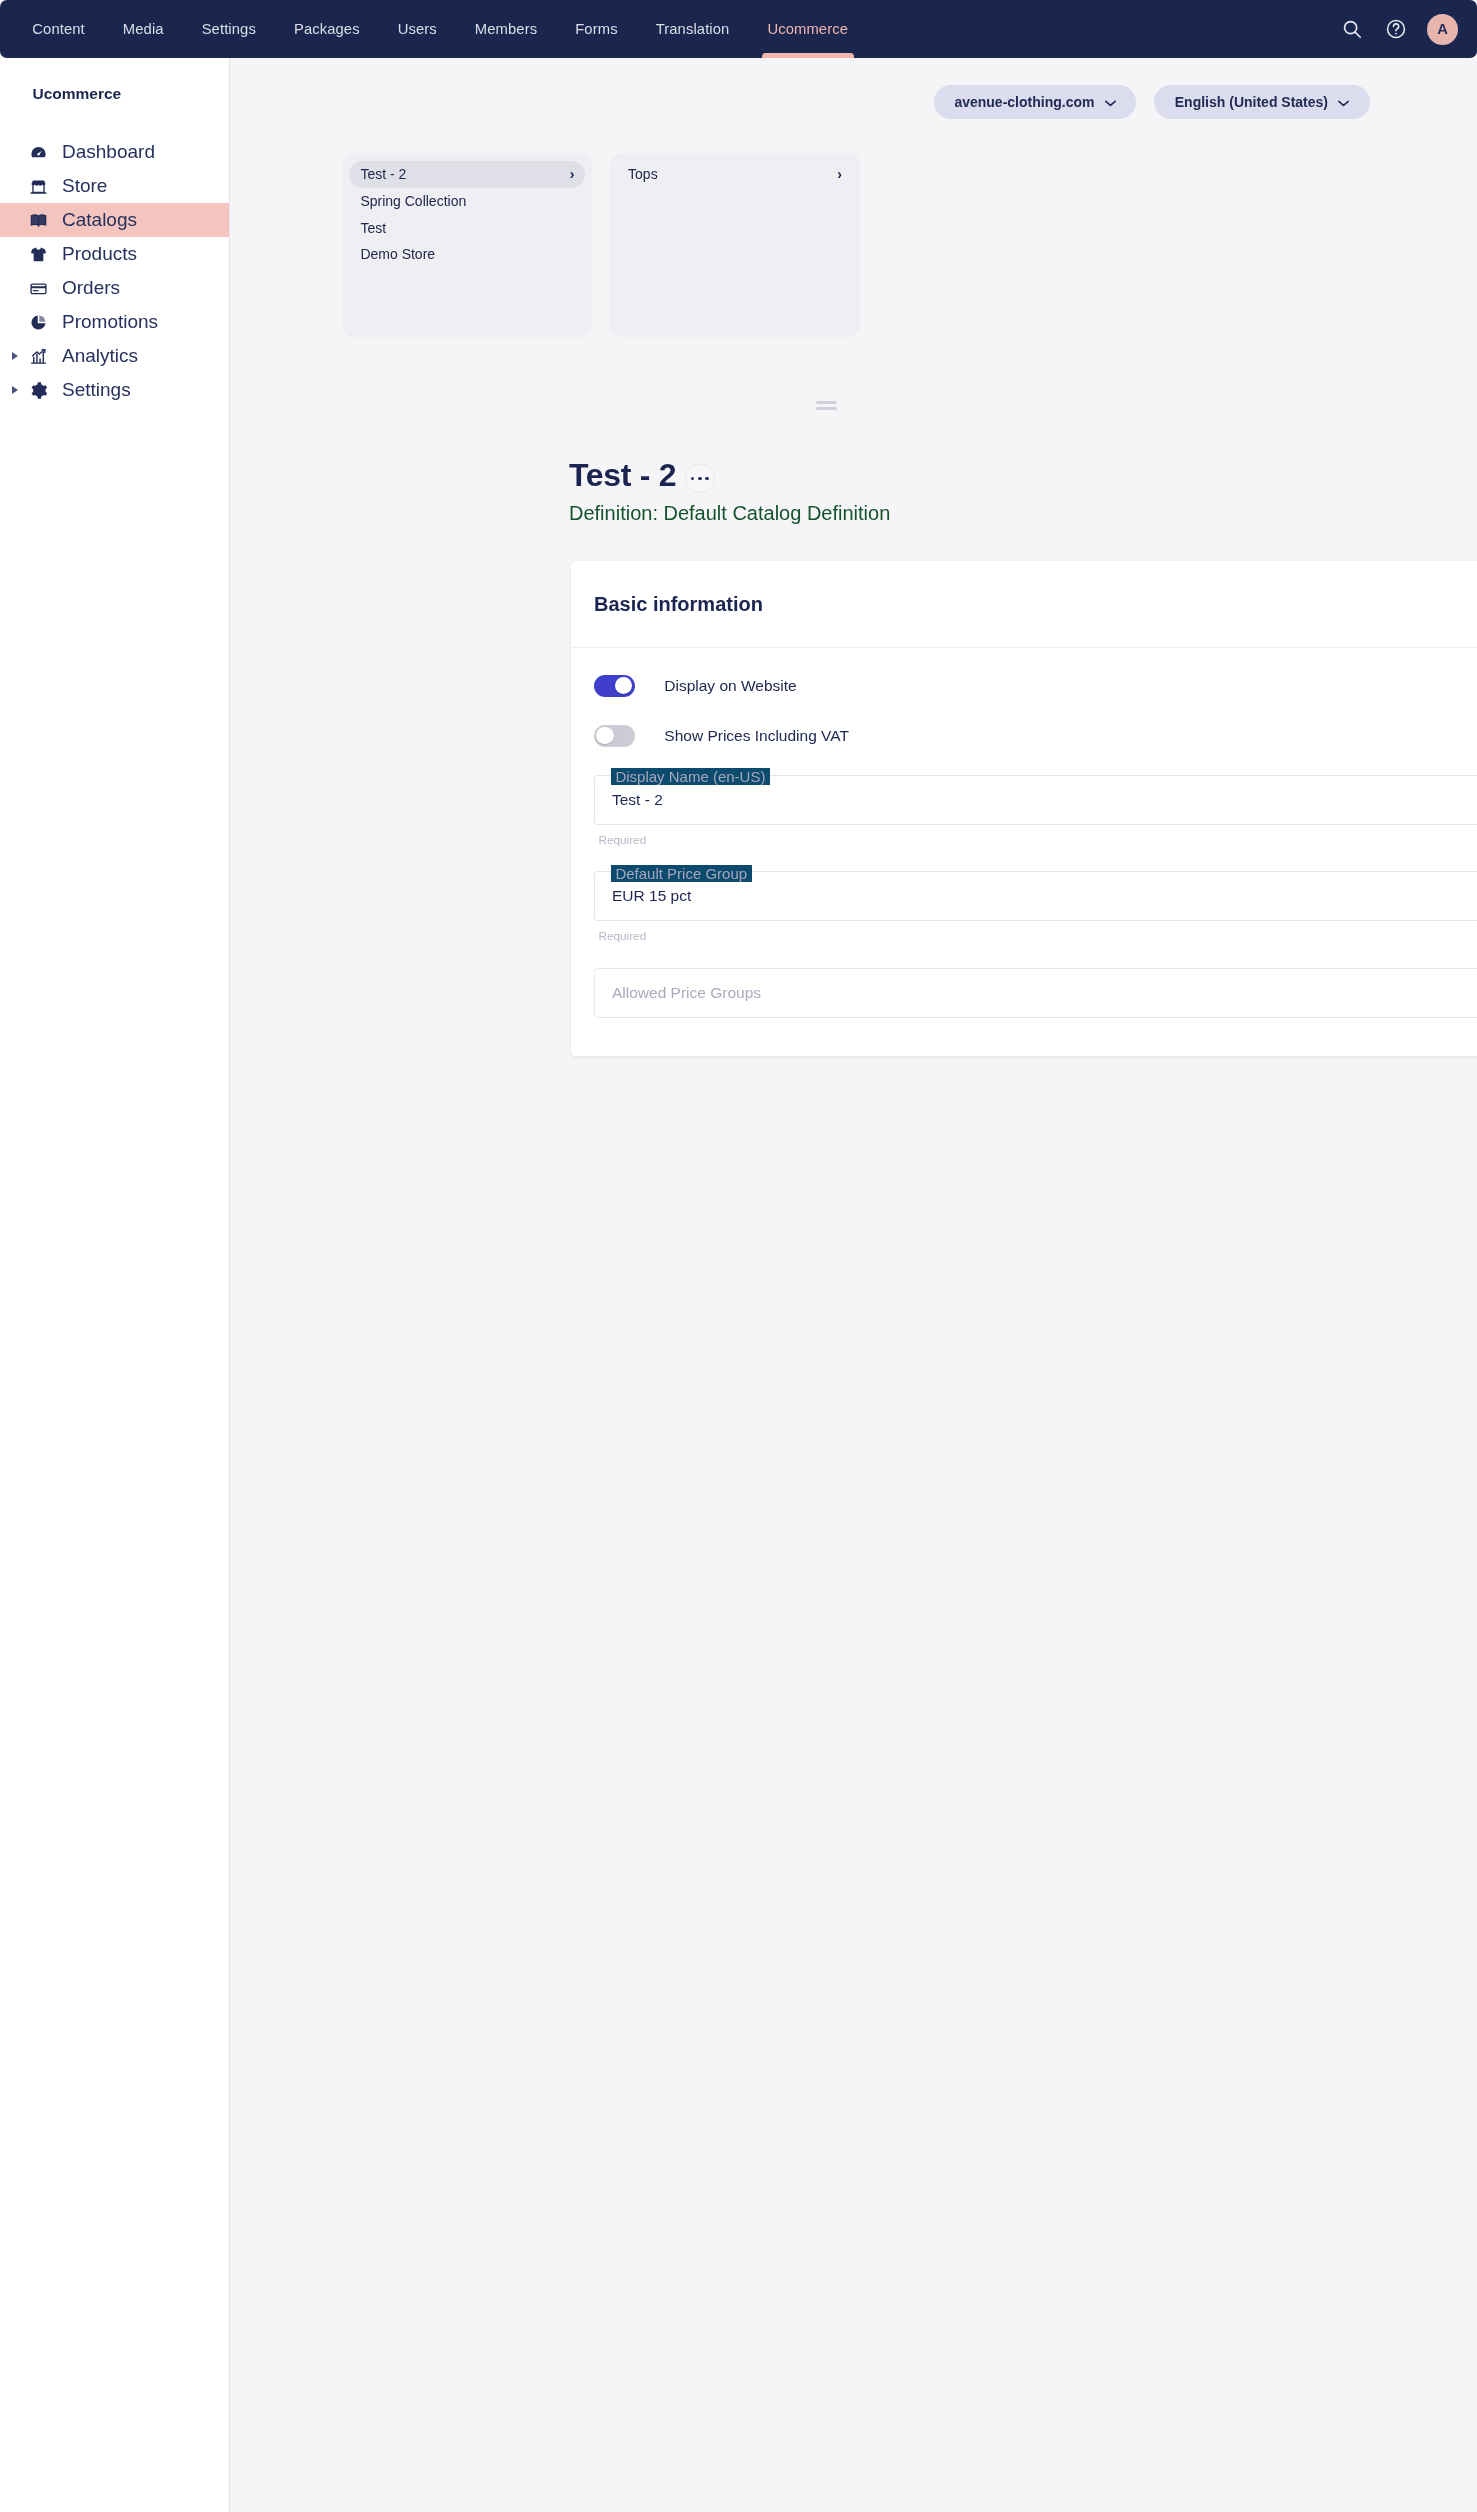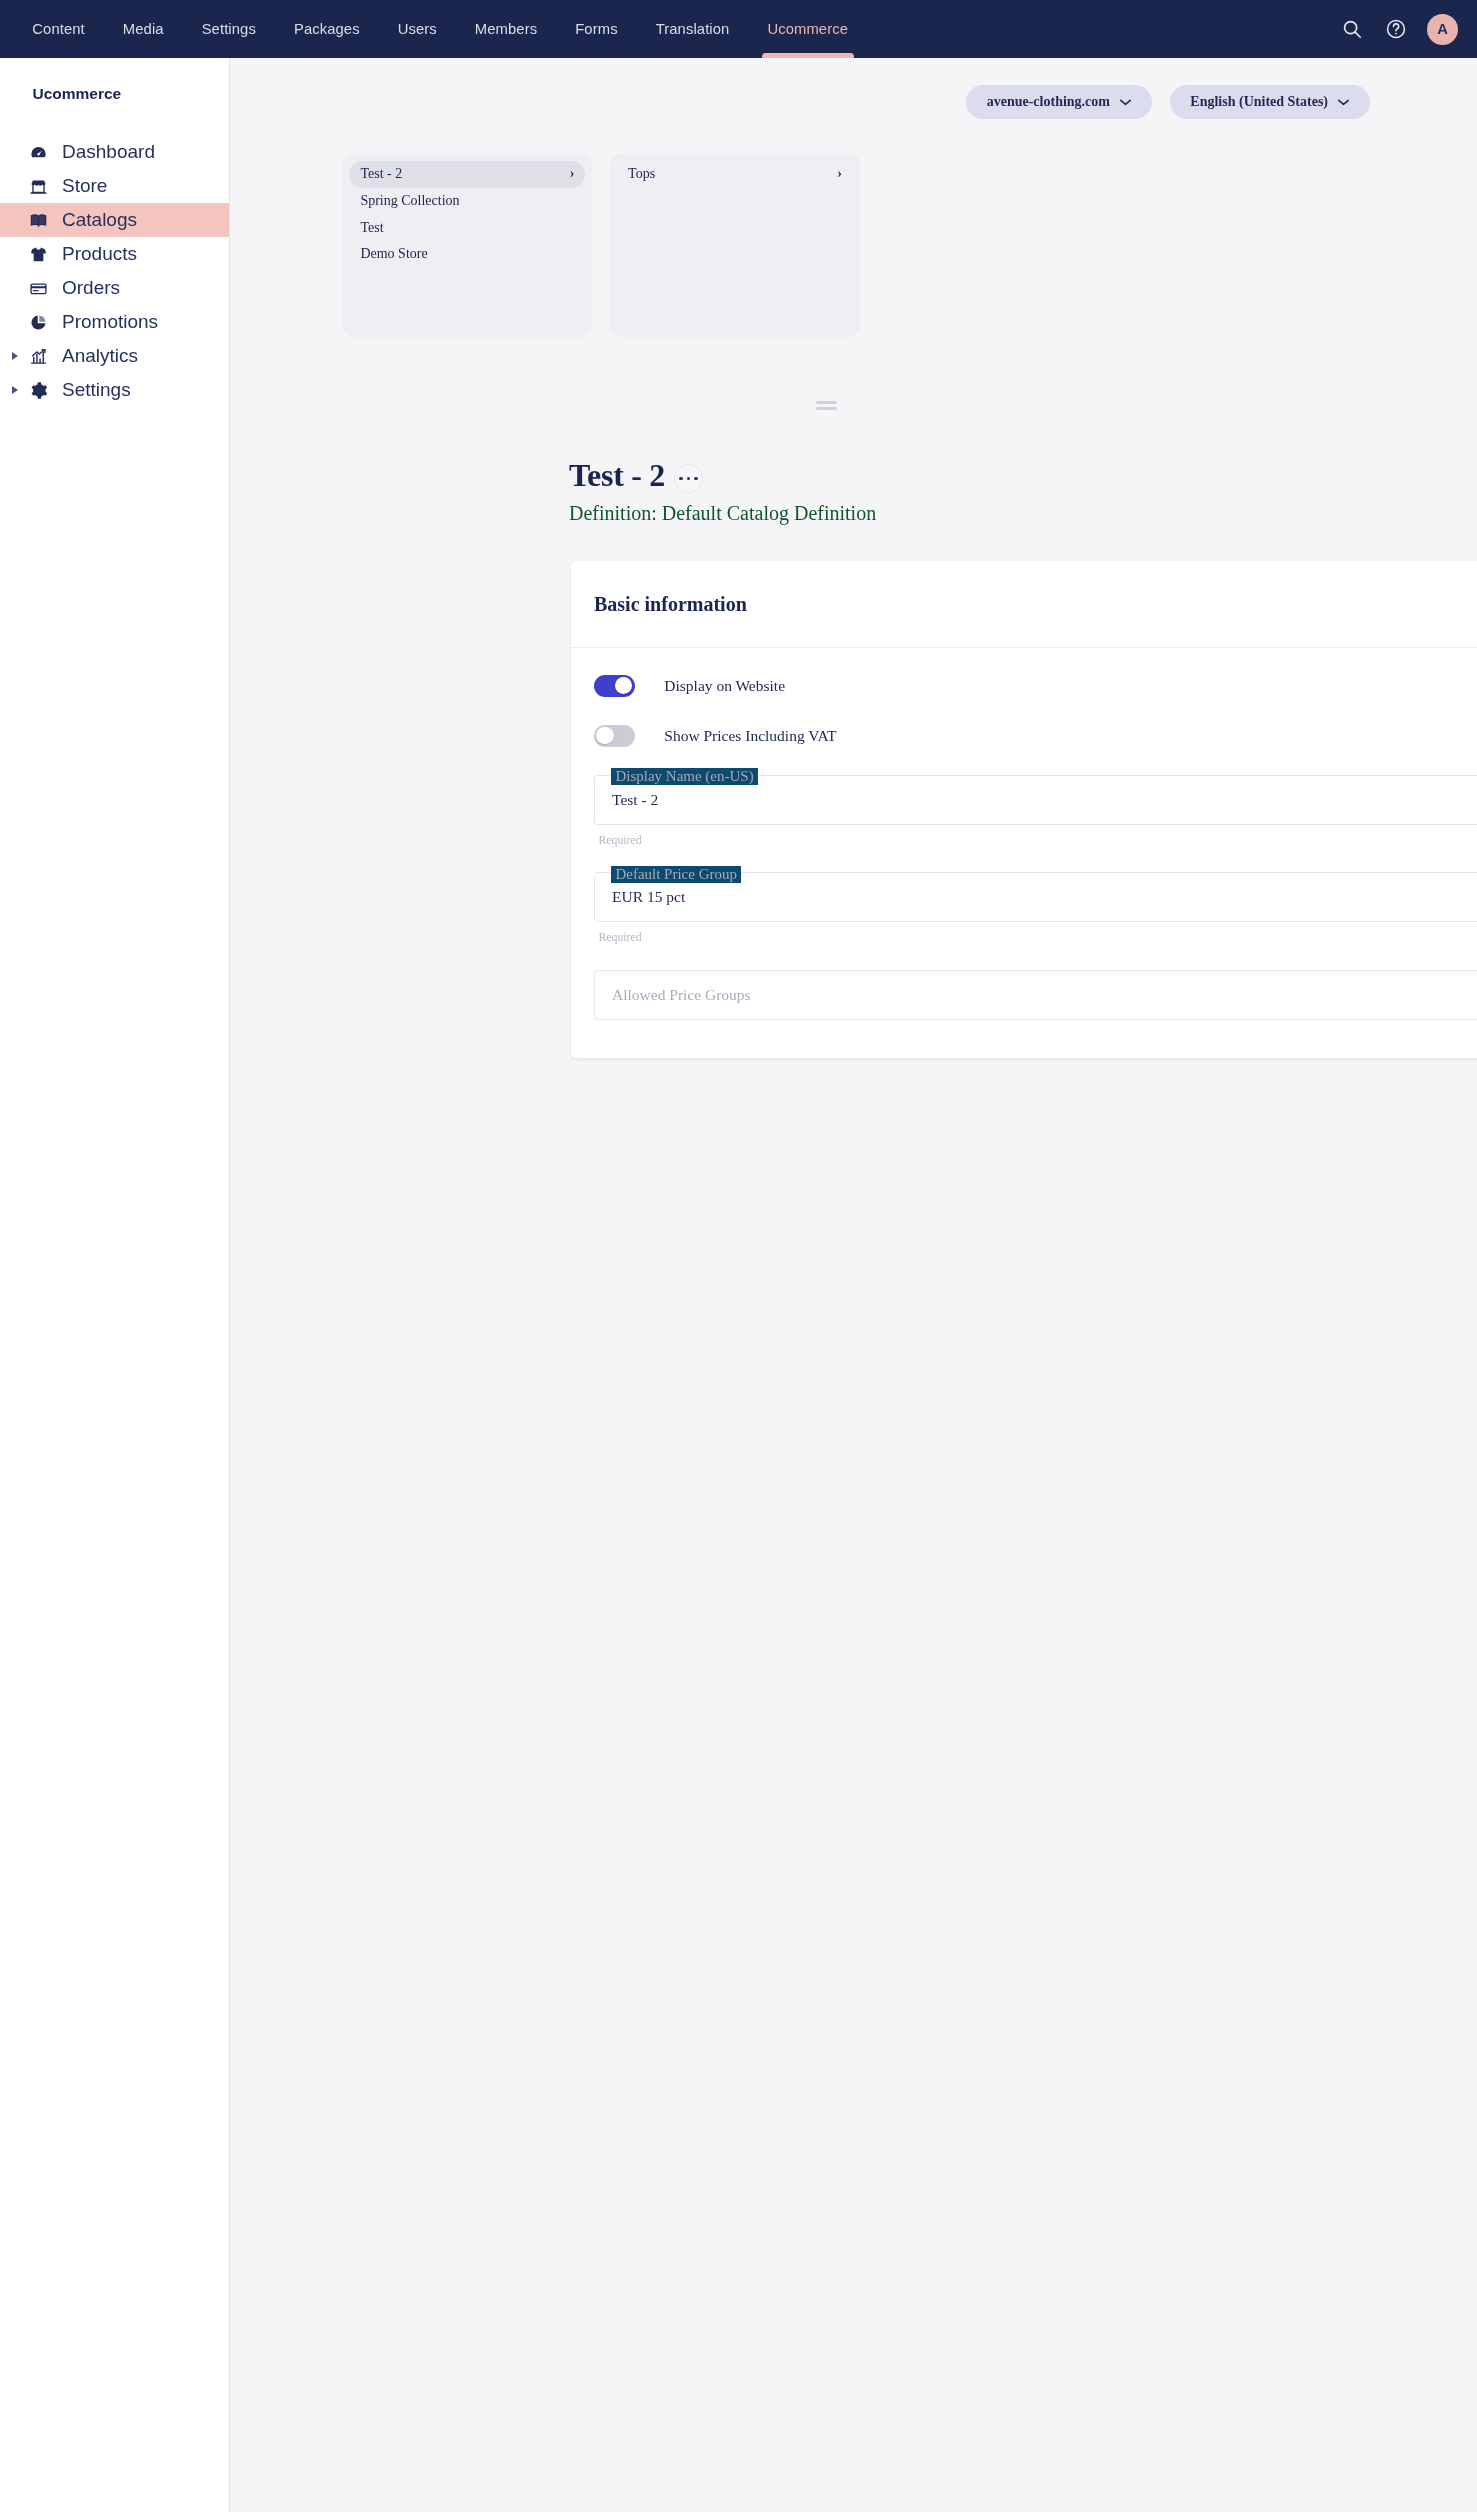--- a/index.html
+++ b/index.html
@@ -12,20 +12,21 @@
   }
 
   
   .topnav {
     position: absolute;
     left: 0; top: 0;
     width: 1477px; height: 58px;
     background: #1b264f;
     display: flex;
     align-items: center;
+    border-radius: 7px;
   }
   .topnav-items {
     display: flex;
     align-items: center;
     height: 58px;
     margin-left: 13.3px;
   }
   .topnav-item {
     position: relative;
     height: 58px;
@@ -108,21 +109,20 @@
   }
   .sidebar-label { margin-left: 62px; }
 
   
   .main {
     position: absolute;
     left: 230px; top: 58px;
     width: 1248px;
     height: 2455px;
     background: #f5f5f7;
-    font-family: Liberation Serif, serif;
   }
 
   .context-bar {
     position: absolute;
     right: 108px; top: 26.6px;
     display: flex;
     gap: 17.7px;
   }
   .pill {
     height: 34px;

